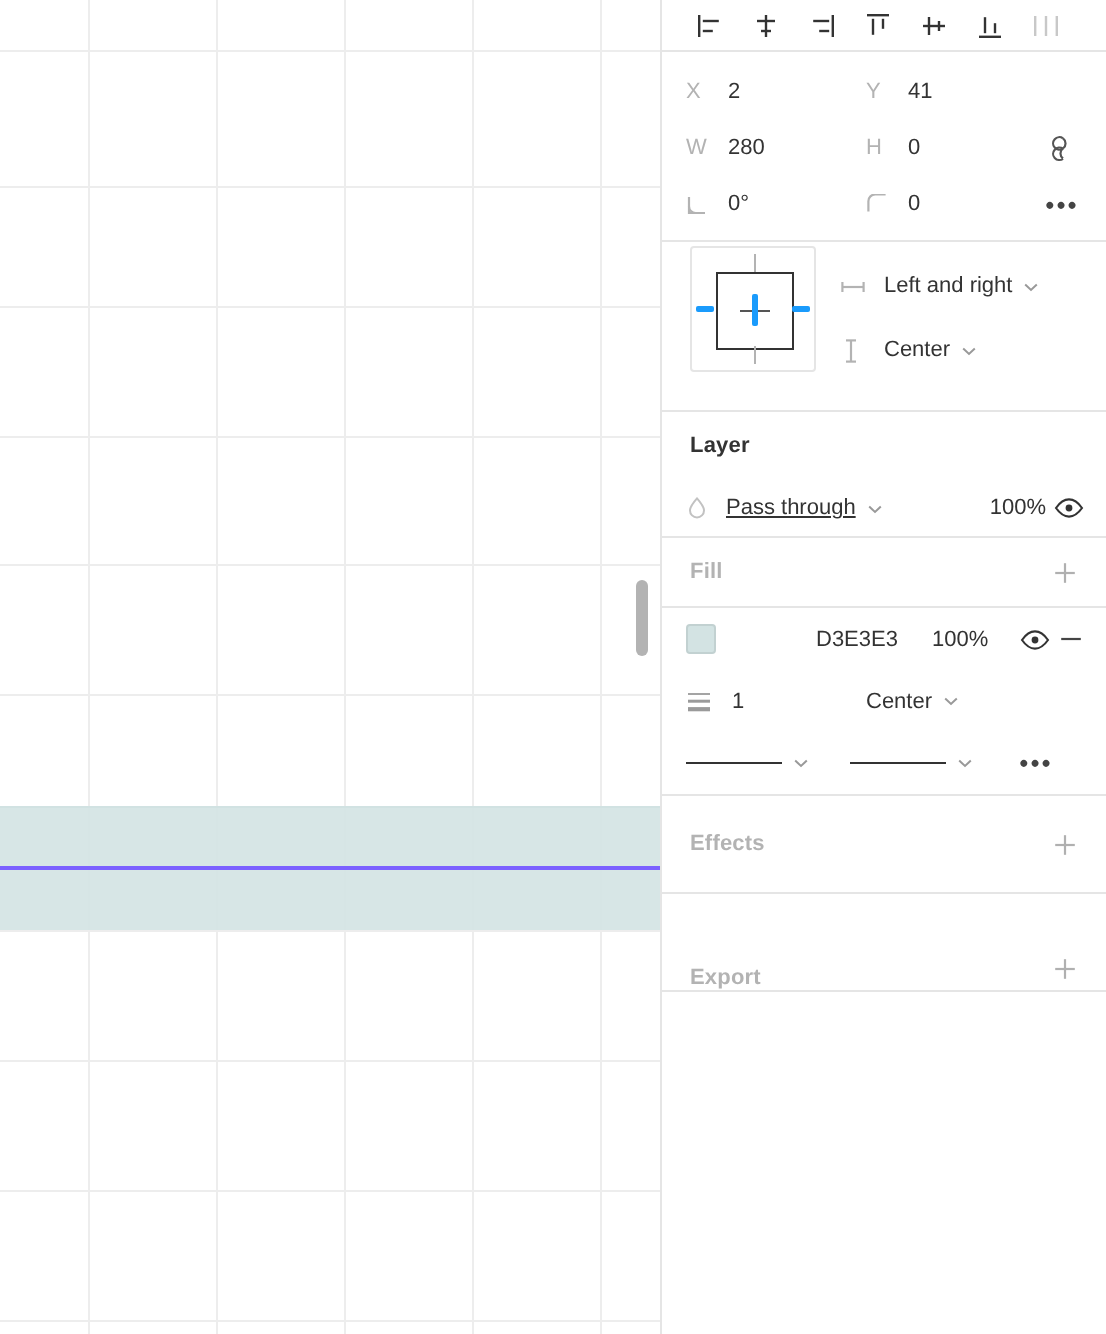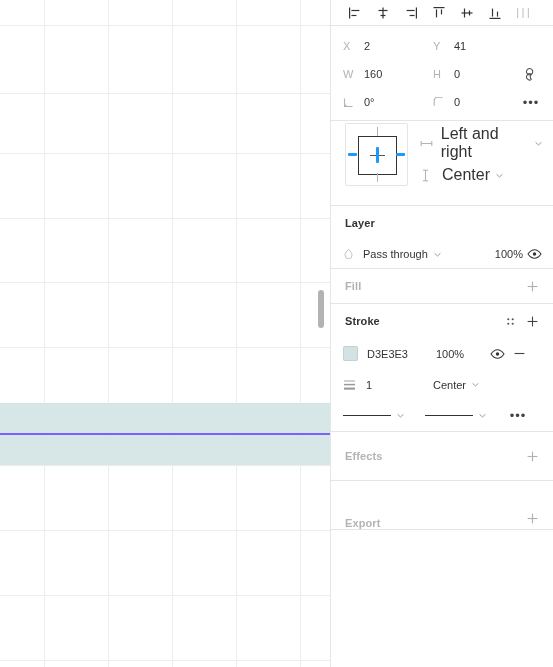--- a/index.html
+++ b/index.html
@@ -109,37 +109,37 @@
   }
   .cbox-inner {
     position: absolute; left: 12px; top: 12px; width: 39px; height: 39px;
     border: 1.3px solid #333;
   }
   .ctick { position: absolute; background: #b3b3b3; }
   .cbar { position: absolute; background: #1a9bfc; }
   .cfields { padding-left: 12px; padding-top: 4px; }
   .cfield { height: 32px; display: flex; align-items: center; }
   .cfield-ico { width: 22px; color: #b3b3b3; display: flex; align-items: center; }
-  .cfield-label { font-size: 16px; color: #333; }
+  .cfield-label { font-size: 11px; color: #333; }
   .chev { margin-left: 5px; color: #999; display: inline-flex; }
 
   
   .layer-row { height: 28px; display: flex; align-items: center; padding: 0 8px 0 12px; }
   .blend-ico { width: 20px; color: #b3b3b3; display: flex; align-items: center; }
-  .blend-label { font-size: 11px; color: #333; }
+  .blend-label { font-size: 11px; color: #333; text-decoration: underline; }
   .opacity { font-size: 11px; color: #333; width: 52px; text-align: right; }
   .layer-row .gap { flex: 1; }
 
   
   .stroke-row { height: 31px; display: flex; align-items: center; padding: 0 8px 0 12px; }
   .swatch {
     width: 15px; height: 15px; border-radius: 2px;
     border: 1px solid rgba(0,0,0,.08); flex: 0 0 15px;
   }
-  .hexval { font-size: 11px; color: #333; padding-left: 9px; width: 78px; }
+  .hexval { font-size: 11px; color: #333; padding-left: 9px; width: 78px; margin-left: 41px; }
   .pctval { font-size: 11px; color: #333; width: 50px; }
   .stroke-w-ico { width: 20px; color: #9a9a9a; display: flex; align-items: center; }
   .stroke-w-val { font-size: 11px; color: #333; padding-left: 3px; width: 70px; }
   .align-sel { font-size: 11px; color: #333; display: flex; align-items: center; }
   .linestyle { display: flex; align-items: center; }
   .line-preview { width: 48px; height: 1px; background: #333; }
   .dots { letter-spacing: 1px; font-size: 13px; line-height: 1; color: #444; }
 </style>
 </head>
 <body>
@@ -250,21 +250,21 @@
         </div>
         <div class="prop-cell">
           <span class="prop-ico">Y</span>
           <span class="prop-val">41</span>
         </div>
       </div>
 
       <div class="prop-row">
         <div class="prop-cell">
           <span class="prop-ico">W</span>
-          <span class="prop-val">160</span>
+          <span class="prop-val">280</span>
         </div>
         <div class="prop-cell">
           <span class="prop-ico">H</span>
           <span class="prop-val">0</span>
         </div>
         <div class="prop-extra">
           <svg width="13" height="15" viewBox="0 0 13 15">
               <g stroke="#555" stroke-width="1.1" fill="none">
             <path d="M6.5 2.2a3.1 3.1 0 0 1 0 5.0"></path>
                 <path d="M6.5 7.2a3.1 3.1 0 0 0 0 5.0"></path>
@@ -390,42 +390,20 @@
         <svg width="13" height="13" viewBox="0 0 13 13">
             <g stroke="#b0b0b0" stroke-width="1.1">
           <path d="M6.5 1.6v9.8"></path>
               <path d="M1.6 6.5h9.8"></path>
             </g>
           </svg>
       </span>
     </div>
     <div class="sec-divider"></div>
 
-    <div class="sec-head">
-      <span class="sec-title">Stroke</span>
-      <span class="spacer"></span>
-      <span class="icon-btn">
-        <svg width="13" height="13" viewBox="0 0 13 13">
-            <g fill="#555">
-          <circle cx="4.3" cy="4.3" r="1.05"></circle>
-              <circle cx="8.7" cy="4.3" r="1.05"></circle>
-          <circle cx="4.3" cy="8.7" r="1.05"></circle>
-              <circle cx="8.7" cy="8.7" r="1.05"></circle>
-            </g>
-          </svg>
-      </span>
-      <span class="icon-btn">
-        <svg width="13" height="13" viewBox="0 0 13 13">
-            <g stroke="#444" stroke-width="1.1">
-          <path d="M6.5 1.6v9.8"></path>
-              <path d="M1.6 6.5h9.8"></path>
-            </g>
-          </svg>
-      </span>
-    </div>
 
     <div class="stroke-row">
       <span class="swatch" id="stroke-swatch" style="background: rgb(211, 227, 227);"></span>
       <span class="hexval">D3E3E3</span>
       <span class="pctval">100%</span>
       <span class="icon-btn">
         <svg width="15" height="12" viewBox="0 0 15 12">
             <g stroke="#333" stroke-width="1.05" fill="none">
           <path d="M1 6c2-2.9 4.2-4.3 6.5-4.3S12 3.1 14 6c-2 2.9-4.2 4.3-6.5 4.3S3 8.9 1 6z"></path>
           <circle cx="7.5" cy="6" r="1.7" fill="#333" stroke="none"></circle>

